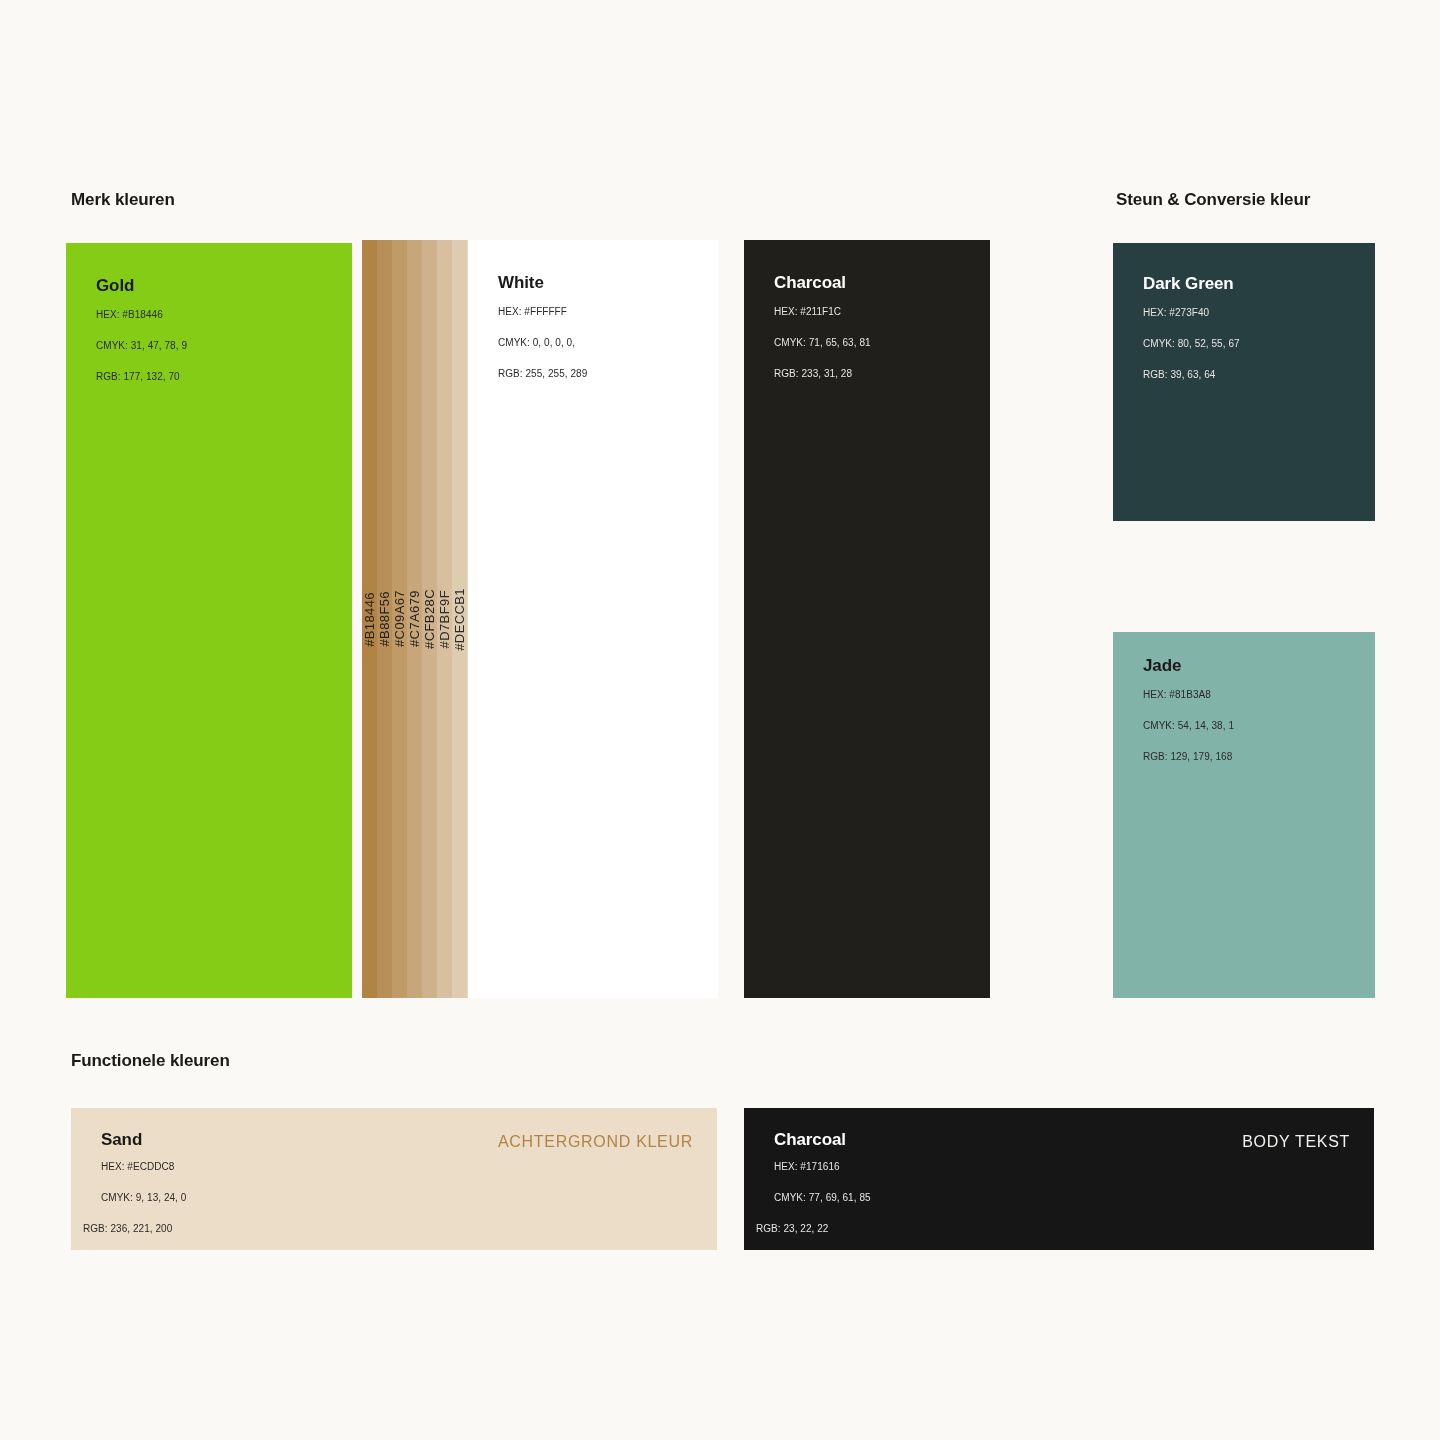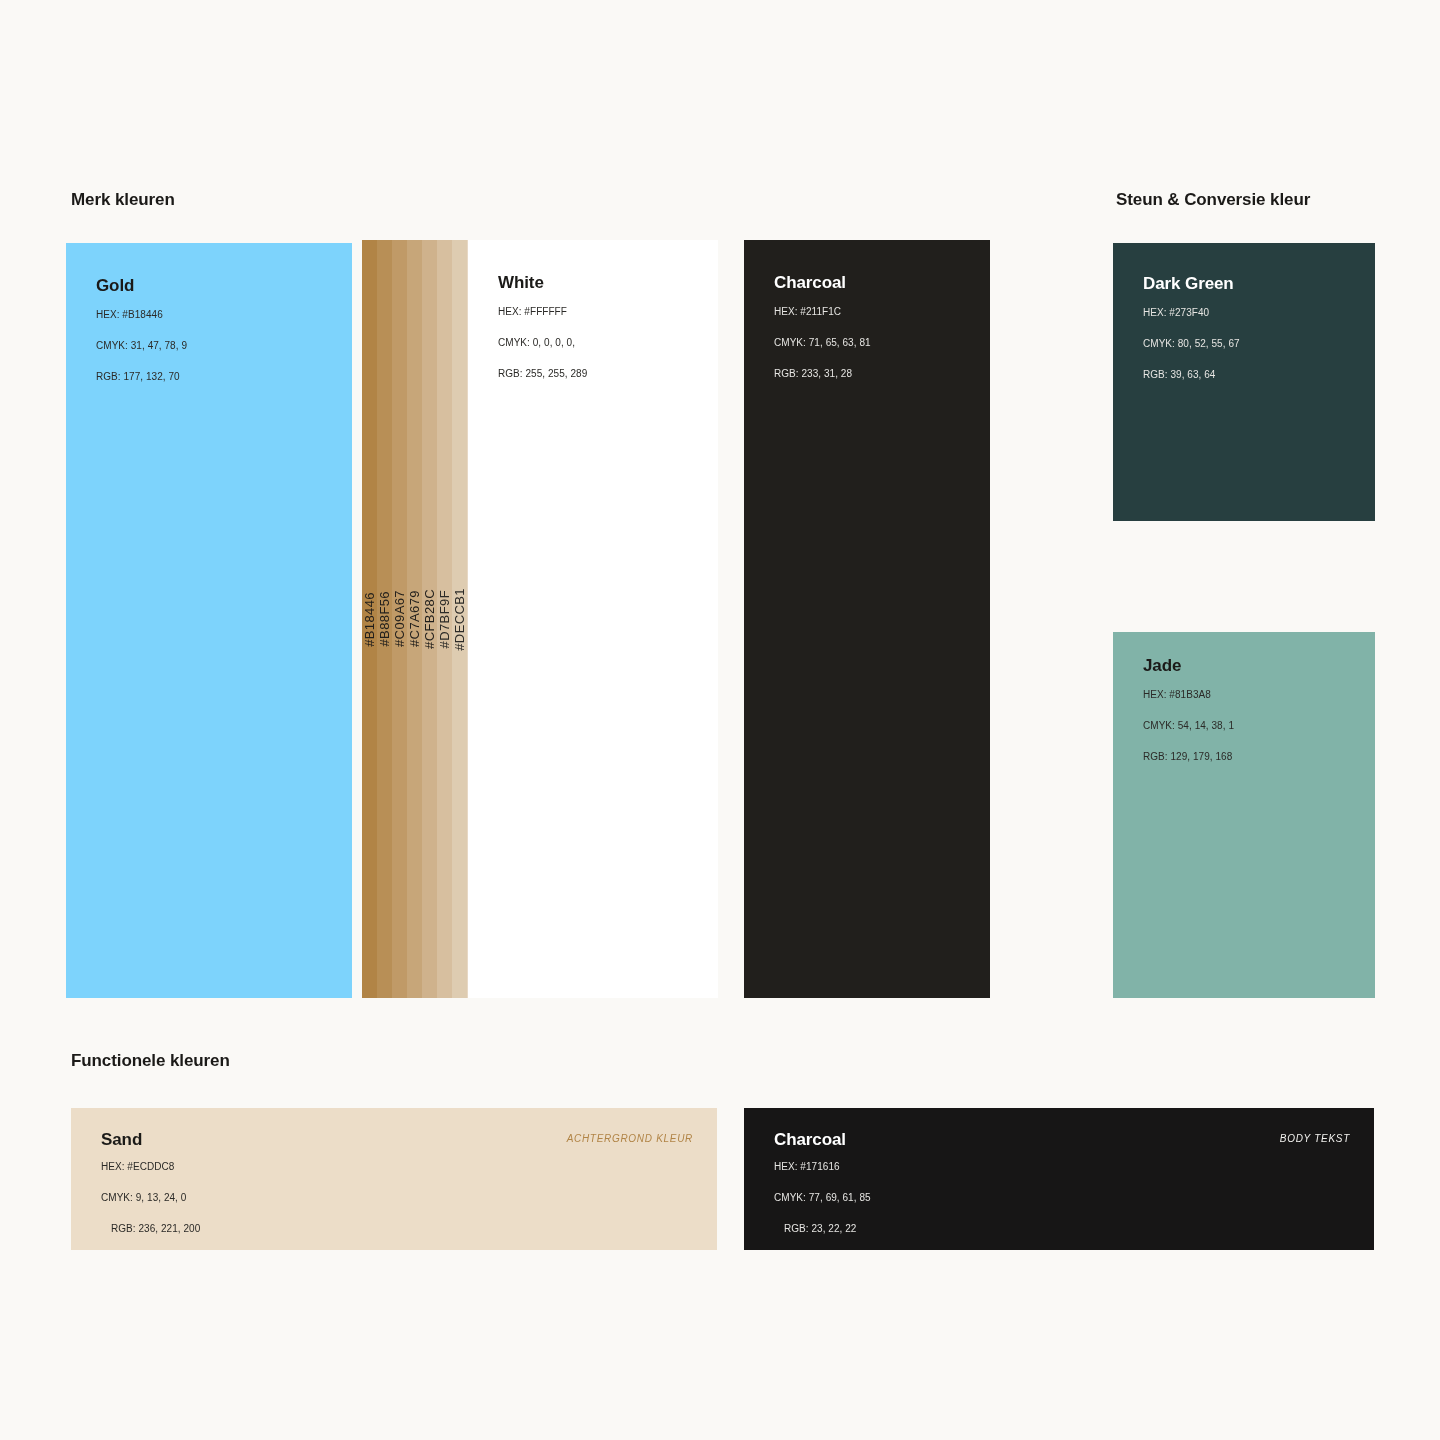--- a/index.html
+++ b/index.html
@@ -37,22 +37,21 @@
   }
   .card .c-line{
     position:absolute;
     font-size:10px;
     font-weight:400;
     letter-spacing:0.05px;
     white-space:nowrap;
   }
   .card .usage{
     position:absolute;
-    font-size:10px;
-    font-style:italic;
+    font-size:16px;
     letter-spacing:0.7px;
     white-space:nowrap;
   }
 
   
   .tone-dark .c-name{ color:#1B1A18; }
   .tone-dark .c-line{ color:#2B2A27; }
   
   .tone-light .c-name{ color:#FFFFFF; }
   .tone-light .c-line{ color:#E6E5E2; }
@@ -104,40 +103,40 @@
     transform:rotate(180deg);
     color:#2B2A27;
   }
   .tint.on-dark span{ color:#201E1B; }
 
   
   .wide{ height:142px; }
   .wide .c-name{ left:30px; top:22px; }
   .wide .c-line.l1{ left:30px; top:53px; }
   .wide .c-line.l2{ left:30px; top:84px; }
-  .wide .c-line.l3{ left:40px; top:115px; }
+  .wide .c-line.l3{ left:12px; top:115px; }
   .wide .usage{ right:24px; top:25px; }
 
   #card-sand{ left:71px; top:1108px; width:646px; background:#ECDDC8; }
   #card-sand .usage{ color:#B18446; }
   #card-bodytext{ left:744px; top:1108px; width:630px; background:#171616; }
   #card-bodytext .usage{ color:#F2F1EE; }
 </style>
 </head>
 <body style="background: rgb(250, 249, 246);">
 
 <div class="page">
 
   <div class="section-title" id="title-merk">Merk kleuren</div>
 
   <div class="section-title" id="title-steun">Steun &amp; Conversie kleur</div>
 
   <div class="section-title" id="title-functioneel">Functionele kleuren</div>
 
-  <div class="card big tone-dark" id="card-gold" style="background: #7dd3fc;">
+  <div class="card big tone-dark" id="card-gold" style="background: #84cc16;">
     <div class="c-name">Gold</div>
     <div class="c-line l1">HEX: #B18446</div>
     <div class="c-line l2">CMYK: 31, 47, 78, 9</div>
     <div class="c-line l3">RGB: 177, 132, 70</div>
   </div>
 
   <div id="tint-grid">
     <div class="tint on-dark" style="background: rgb(177, 132, 70);">
         <span>#B18446</span>
       </div>

